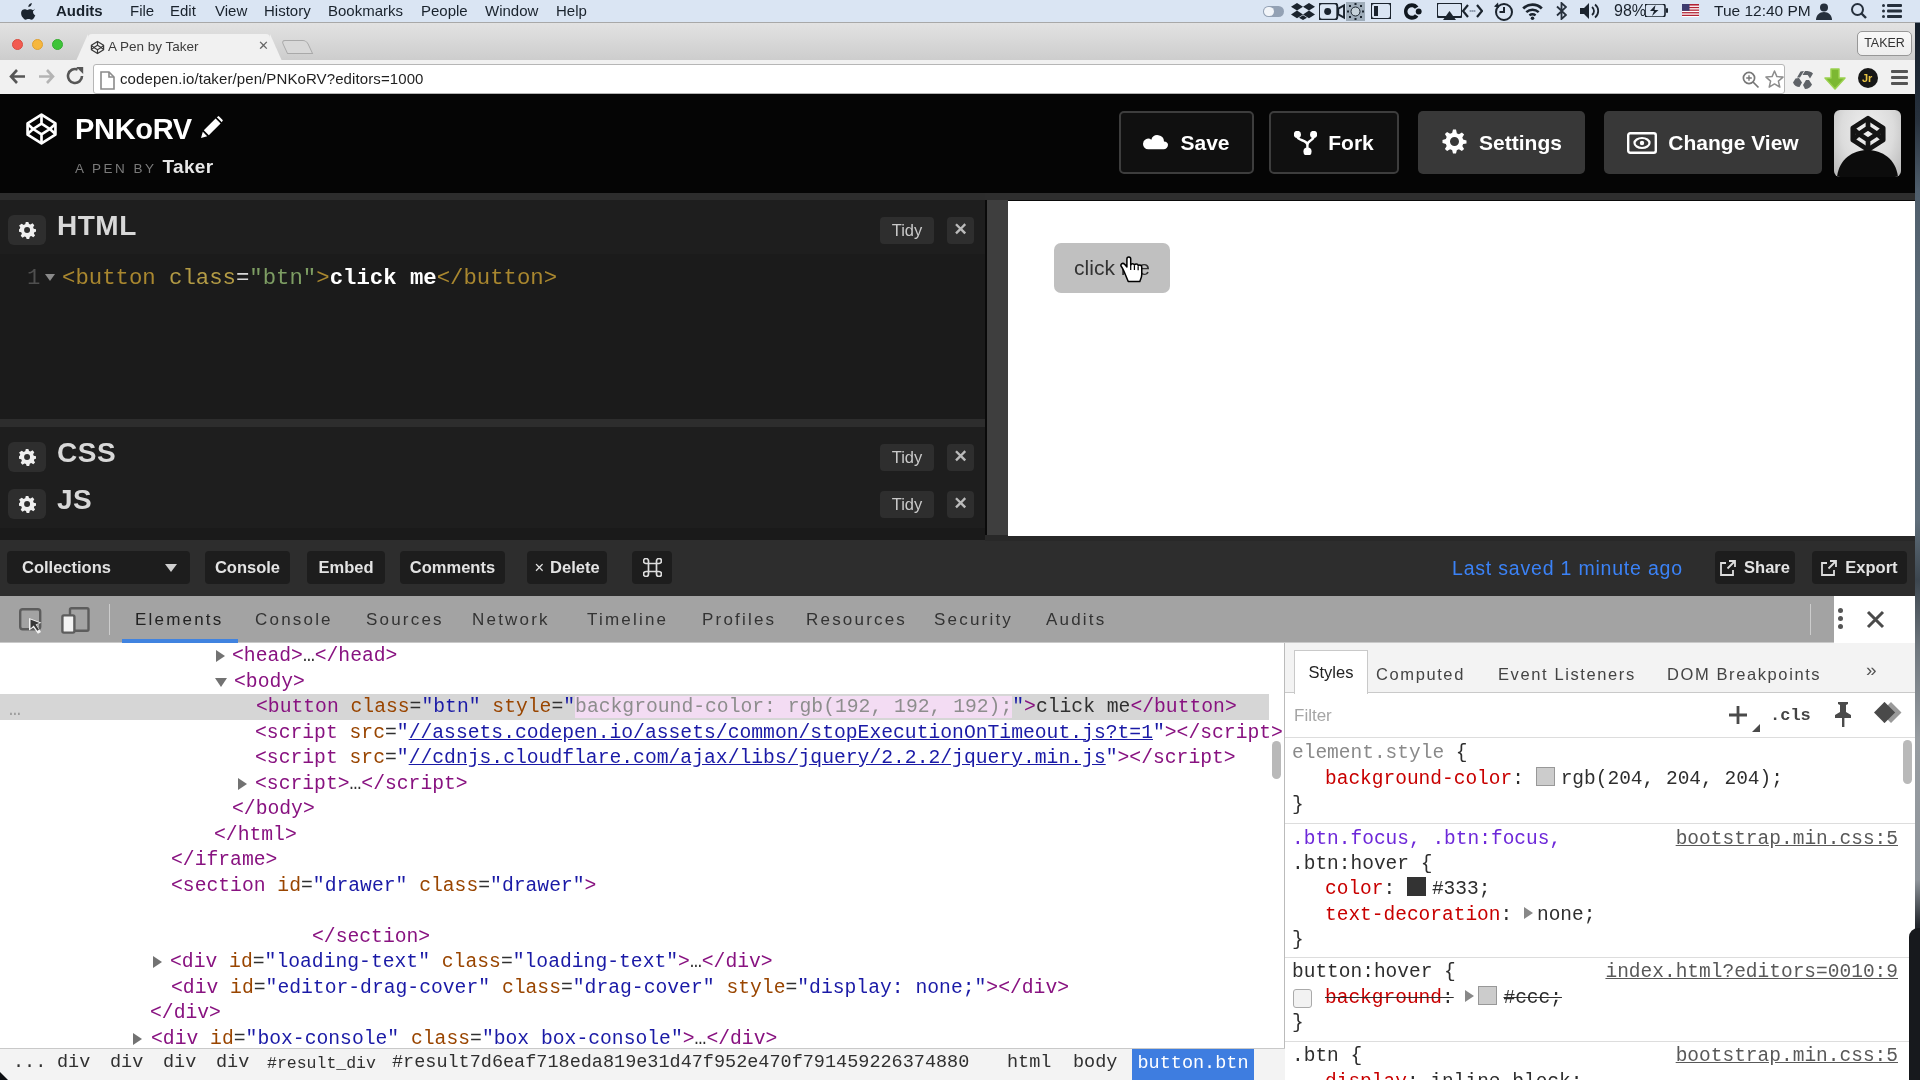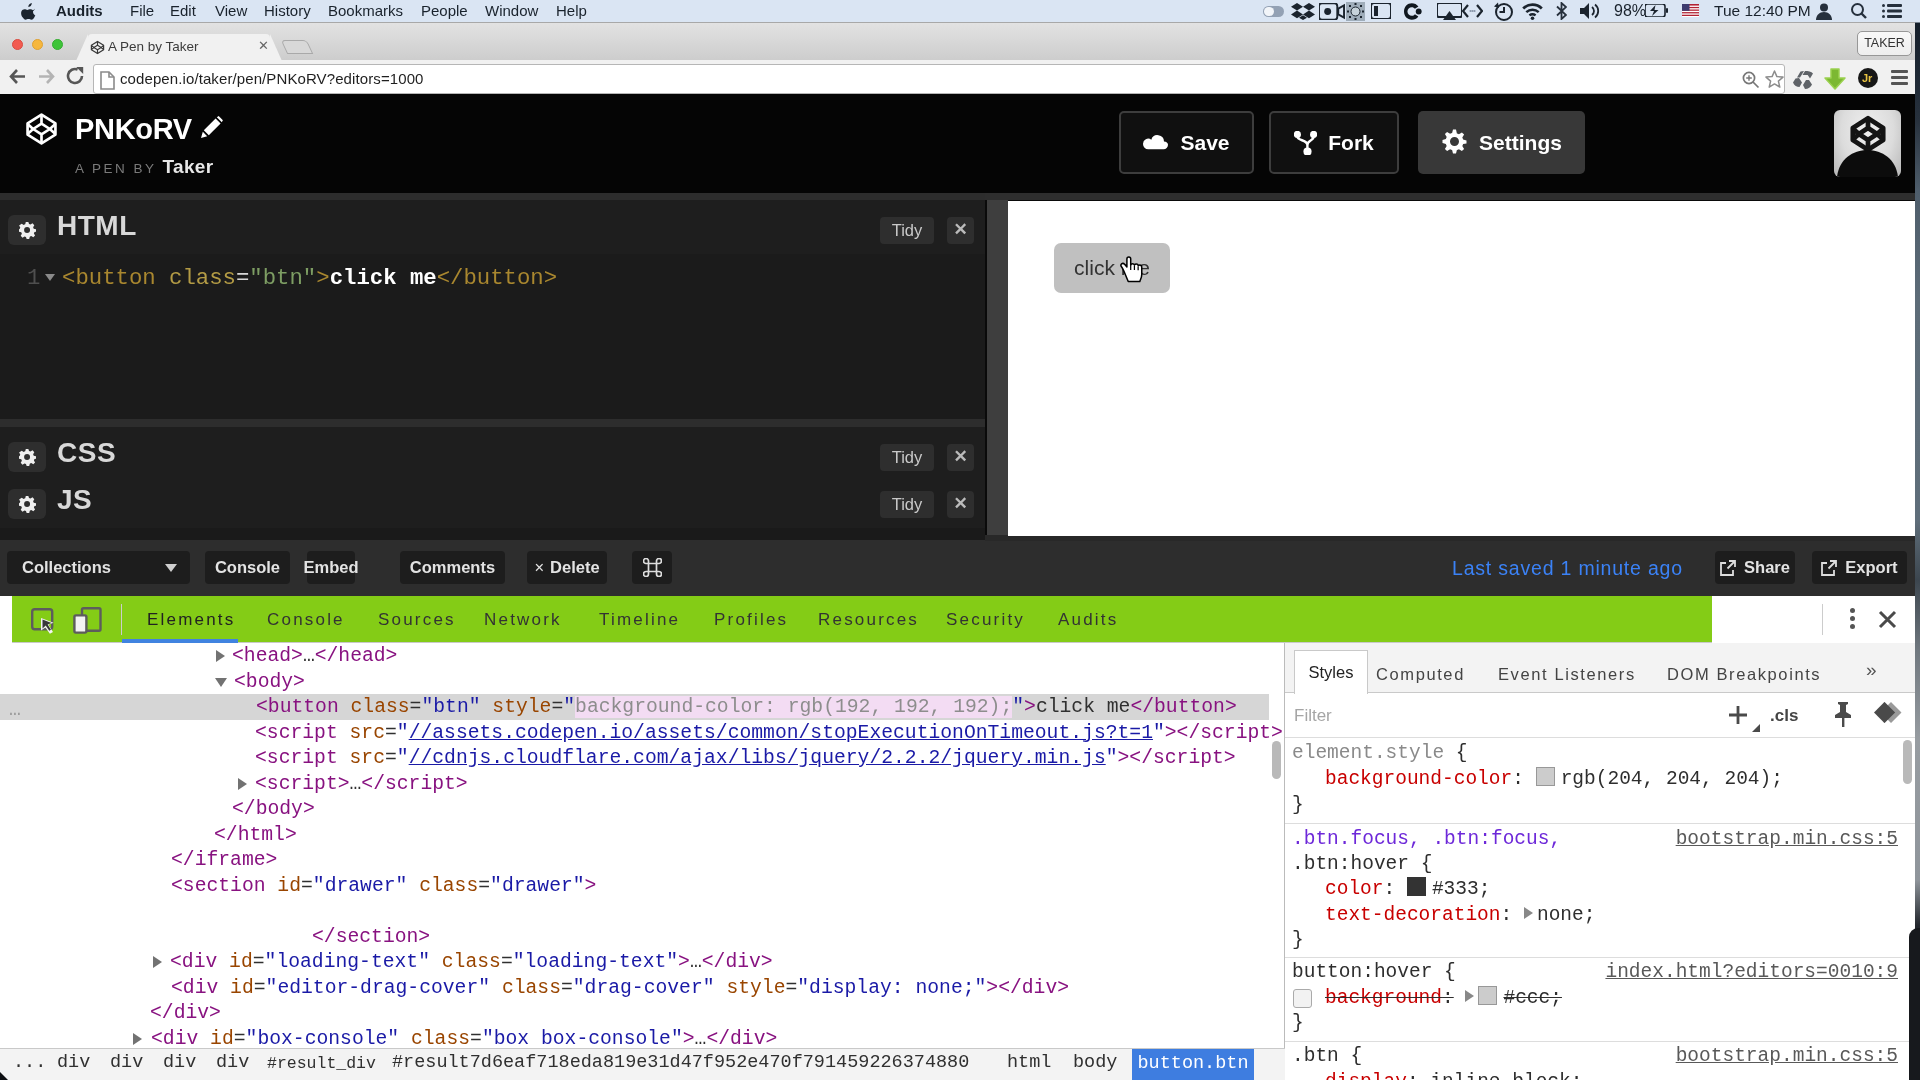--- a/index.html
+++ b/index.html
@@ -47,21 +47,21 @@
 
 #gutter{position:absolute;left:987px;top:177px;width:21px;height:336px;background:#3e3e3e}
 #preview{position:absolute;left:1008px;top:179px;width:907px;height:335px;background:#fff}
 #clickme{position:absolute;left:46px;top:42px;width:116px;height:50px;background:#c0c0c0;border-radius:7px;color:#333;font-size:21px;text-align:center;line-height:50px}
 
 #cptb{position:absolute;left:0;top:519px;width:1915px;height:55px;background:#2d2d2d}
 .tbtn{position:absolute;top:10px;height:33px;background:#1d1d1d;border-radius:4px;color:#e3e3e3;font-size:16.5px;font-weight:bold;display:flex;align-items:center;justify-content:center}
 #lastsaved{position:absolute;left:1452px;top:16px;font-size:19.5px;color:#3b82f6;letter-spacing:.8px}
 
 #devtools{position:absolute;left:0;top:574px;width:1915px;height:484px;background:#fff}
-#dtbar{position:absolute;left:12px;top:0;width:1700px;height:47px;background:#84cc16;border-bottom:1px solid #c9c9c9}
+#dtbar{position:absolute;left:0;top:0;width:1834px;height:47px;background:#a3a3a3;border-bottom:1px solid #c9c9c9}
 .dttab{position:absolute;top:14px;font-size:17px;color:#333;letter-spacing:2.2px}
 #eline{position:absolute;left:122px;top:43px;width:116px;height:4px;background:#4083e0}
 #dom{position:absolute;left:0;top:47px;width:1284px;height:405px;background:#fff;overflow:hidden;font-family:"Liberation Mono",monospace;font-size:19.7px;line-height:25.8px;white-space:pre;color:#303030}
 .dr{position:absolute;left:0;height:26px}
 .sel{position:absolute;left:0;top:51px;width:1269px;height:26px;background:#d6d6d6}
 .tag{color:#881280}.attr{color:#994500}.val{color:#1a1aa6}.lnk{color:#1a1aa6;text-decoration:underline}
 .tri{display:inline-block;width:0;height:0;vertical-align:1px}
 .trir{border-left:9px solid #727272;border-top:6px solid transparent;border-bottom:6px solid transparent}
 .trid{border-top:9px solid #727272;border-left:6px solid transparent;border-right:6px solid transparent;vertical-align:0px}
 #domdiv{position:absolute;left:1284px;top:47px;width:1px;height:405px;background:#bbb}
@@ -182,20 +182,28 @@
             </g>
           </svg>
   <span>Fork</span>
         </div>
  <div class="hbtn fill" style="left:1418px;width:167px">
   <svg width="27" height="27" viewBox="0 0 27 27">
             <path fill="#fff" d="M27 15v-3l-3.4-.9a10 10 0 0 0-.8-2l1.8-3-2.2-2.2-3 1.8a10 10 0 0 0-2-.8L16.5 1h-3l-.9 3.4a10 10 0 0 0-2 .8l-3-1.8-2.2 2.2 1.8 3a10 10 0 0 0-.8 2L3 11.5v3l3.4.9c.2.7.4 1.4.8 2l-1.8 3 2.2 2.2 3-1.8c.6.4 1.3.6 2 .8l.9 3.4h3l.9-3.4c.7-.2 1.4-.4 2-.8l3 1.8 2.2-2.2-1.8-3c.4-.6.6-1.3.8-2zm-12 2.5a4.5 4.5 0 1 1 0-9 4.5 4.5 0 0 1 0 9z" transform="translate(-1.5,-0.5)"></path>
           </svg>
   <span>Settings</span>
         </div>
+ <div class="hbtn fill" style="left:1604px;width:218px">
+  <svg width="30" height="22" viewBox="0 0 30 22">
+            <rect x="1.2" y="1.2" width="27.6" height="19.6" rx="2" fill="none" stroke="#fff" stroke-width="2.4"></rect>
+            <ellipse cx="15" cy="11" rx="7.5" ry="5" fill="none" stroke="#fff" stroke-width="2.2"></ellipse>
+            <circle cx="15" cy="11" r="2.2" fill="#fff"></circle>
+          </svg>
+  <span>Change View</span>
+        </div>
  <div id="avatar">
   <svg class="abs" style="left:16px;top:5px" width="36" height="38" viewBox="0 0 32 32">
             <g fill="none" stroke="#141414" stroke-width="4.2" stroke-linejoin="round">
               <path d="M16 2 29.5 10.6 29.5 21.4 16 30 2.5 21.4 2.5 10.6z"></path>
               <path d="M16 2v8.7M16 30v-8.7M16 10.7 24.1 16 16 21.3 7.9 16z"></path>
               <path d="M2.5 11.1 7.9 16 2.5 20.9M29.5 11.1 24.1 16 29.5 20.9"></path>
             </g>
           </svg>
   <svg class="abs" style="left:0;top:28px" width="67" height="39" viewBox="0 0 67 39">
             <path d="M3 39C5 21 19 12 33.5 12 48 12 62 21 64 39z" fill="#0c0c0c"></path>
@@ -251,21 +259,21 @@
 <div id="preview">
  <div id="clickme">click me</div>
  <svg class="abs" style="left:112px;top:55px" width="23" height="27" viewBox="0 0 26 30">
           <path d="M9.3 28.5 4.6 17.2c-.5-1.2-1.5-3.4-2.9-5.3-1-1.3-.6-2.6.1-3.2.8-.7 2.3-.8 3.4.4l2.6 3V3.2C7.8 1.8 8.9 1 10 1s2.1.8 2.1 2.2v6.5c.4-.8 1.2-1.3 2.1-1.3.9 0 1.8.5 2.2 1.5.4-.7 1.2-1.1 2-1.1 1.1 0 2.1.7 2.3 2 .4-.5 1-.8 1.7-.8 1.2 0 2.2.9 2.2 2.6v8c0 3.5-1.5 5.5-2.2 7.9z" fill="#fff" stroke="#000" stroke-width="1.7" stroke-linejoin="round"></path>
           <path d="M12.1 9.7v6M16.3 10.5v5.2M20.5 11.5v4.3" stroke="#000" stroke-width="1.4" fill="none"></path>
         </svg>
 </div>
 <div id="cptb">
  <div class="tbtn" style="left:7px;width:183px;justify-content:flex-start;padding-left:15px">Collections<span style="position:absolute;right:13px;top:13px;width:0;height:0;border-top:8px solid #cfcfcf;border-left:6px solid transparent;border-right:6px solid transparent"></span></div>
  <div class="tbtn" style="left:205px;width:85px">Console</div>
- <div class="tbtn" style="left:307px;width:48px">Embed</div>
+ <div class="tbtn" style="left:307px;width:78px">Embed</div>
  <div class="tbtn" style="left:400px;width:105px">Comments</div>
  <div class="tbtn" style="left:527px;width:80px"><span style="font-weight:normal;margin-right:6px">×</span>Delete</div>
  <div class="tbtn" style="left:632px;width:40px">
           <svg width="19" height="19" viewBox="0 0 19 19">
             <path d="M5.5 5.5h8v8h-8zM5.5 5.5H3A2.5 2.5 0 1 1 5.5 3zM13.5 5.5V3A2.5 2.5 0 1 1 16 5.5zM13.5 13.5H16a2.5 2.5 0 1 1-2.5 2.5zM5.5 13.5V16A2.5 2.5 0 1 1 3 13.5z" fill="none" stroke="#ddd" stroke-width="1.7"></path>
           </svg>
         </div>
  <span id="lastsaved">Last saved 1 minute ago</span>
  <div class="tbtn" style="left:1715px;width:80px;gap:8px"><svg width="16" height="16" viewBox="0 0 16 16">
             <path d="M6 3H1v12h12v-5" fill="none" stroke="#ddd" stroke-width="1.8"></path>
@@ -341,21 +349,21 @@
   <span class="sttab" style="left:382px">DOM Breakpoints</span>
   <span class="sttab" style="left:581px;font-size:19px;top:14px;color:#555">»</span>
  </div>
  <div id="stylestab">Styles</div>
  <div id="filterrow">
   <span>Filter</span>
   <svg class="abs" style="left:442px;top:11px" width="22" height="22" viewBox="0 0 22 22">
               <path d="M11 2v18M2 11h18" stroke="#4a4a4a" stroke-width="2.8"></path>
             </svg>
   <div class="abs" style="left:467px;top:31px;width:0;height:0;border-bottom:8px solid #4a4a4a;border-left:8px solid transparent"></div>
-  <span class="abs" style="left:485px;top:10px;color:#444;font-size:17px;font-weight:bold;font-family:Liberation Sans, sans-serif">.cls</span>
+  <span class="abs" style="left:485px;top:10px;color:#444;font-size:17px;font-weight:bold;font-family:Liberation Mono, monospace">.cls</span>
   <svg class="abs" style="left:548px;top:9px" width="20" height="27" viewBox="0 0 20 27">
               <path fill="#4a4a4a" d="M5 0h10v2l-2 1v7l5 3v3H2v-3l5-3V3L5 2z"></path>
               <rect x="9" y="16" width="2.4" height="9" fill="#4a4a4a"></rect>
             </svg>
   <svg class="abs" style="left:589px;top:9px" width="28" height="21" viewBox="0 0 28 21">
               <path d="M17 0 27.5 10.5 17 21l-4-4 6.5-6.5L13 4z" fill="#9a9a9a"></path>
               <rect x="3" y="3" width="15" height="15" transform="rotate(45 10.5 10.5)" fill="#4a4a4a"></rect>
             </svg>
  </div>
  <div class="strow" style="top:98px"><span style="color:#8a8a8a">element.style</span> {</div>

